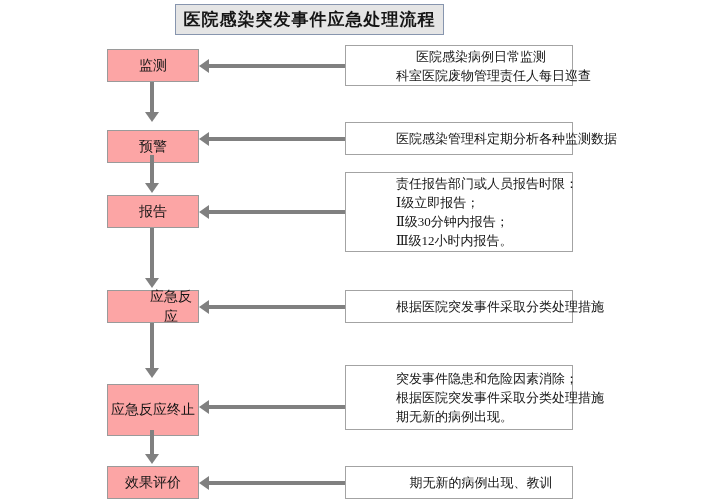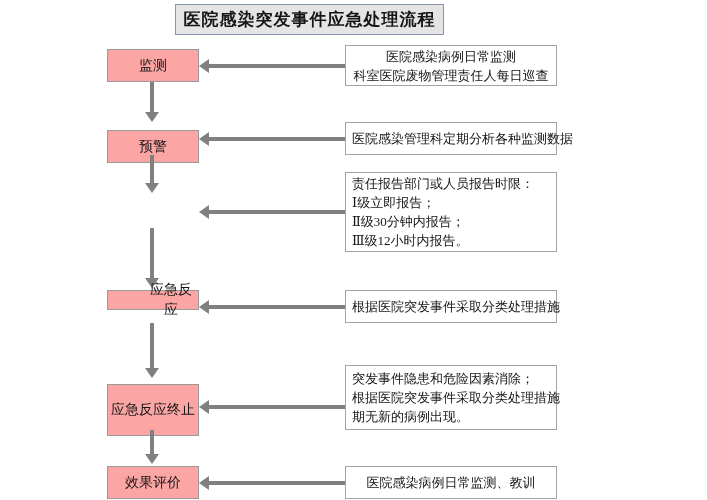--- a/index.html
+++ b/index.html
@@ -64,27 +64,28 @@
     line-height: 20px;
     color: #151515;
     padding: 0 3px;
     font-family: "Liberation Serif", "DejaVu Serif", serif;
   }
 
   
   .detail-box {
     position: absolute;
     left: 345px;
-    width: 212px;
+    width: 228px;
     background: #ffffff;
     border: 1px solid #a3a3a3;
     box-sizing: border-box;
     display: flex;
     flex-direction: column;
     justify-content: center;
+    padding-left: 44px;
   }
   .detail-box .detail-line {
     font-size: 13px;
     line-height: 19px;
     color: #151515;
     padding: 0 6px;
     white-space: nowrap;
     font-family: "Liberation Serif", "DejaVu Serif", serif;
   }
   .detail-box.centered .detail-line {
@@ -151,33 +152,36 @@
   </div>
   <div class="detail-box centered" style="top:122px;height:33px;">
     <span class="detail-line">医院感染管理科定期分析各种监测数据</span>
   </div>
   <div class="h-line" style="left:209px;top:137px;width:136px;"></div>
   <div class="h-arrowhead" style="left:199px;top:132px;"></div>
 
   <div class="v-line" style="top:155px;height:30px;"></div>
   <div class="v-arrowhead" style="top:183px;"></div>
 
+  <div class="stage-box" style="top:195px;height:33px;">
+    <span class="stage-text">报告</span>
+  </div>
   <div class="detail-box left" style="top:172px;height:80px;">
     <span class="detail-line">责任报告部门或人员报告时限：</span>
     <span class="detail-line">Ⅰ级立即报告；</span>
     <span class="detail-line">Ⅱ级30分钟内报告；</span>
     <span class="detail-line">Ⅲ级12小时内报告。</span>
   </div>
   <div class="h-line" style="left:209px;top:210px;width:136px;"></div>
   <div class="h-arrowhead" style="left:199px;top:205px;"></div>
 
   <div class="v-line" style="top:228px;height:52px;"></div>
   <div class="v-arrowhead" style="top:278px;"></div>
 
-  <div class="stage-box" style="top:290px;height:20px;padding-left:36px;">
+  <div class="stage-box" style="top:290px;height:33px;padding-left:36px;">
     <span class="stage-text">应急反应</span>
   </div>
   <div class="detail-box centered" style="top:290px;height:33px;">
     <span class="detail-line">根据医院突发事件采取分类处理措施</span>
   </div>
   <div class="h-line" style="left:209px;top:305px;width:136px;"></div>
   <div class="h-arrowhead" style="left:199px;top:300px;"></div>
 
   <div class="v-line" style="top:323px;height:47px;"></div>
   <div class="v-arrowhead" style="top:368px;"></div>
@@ -193,18 +197,18 @@
   <div class="h-line" style="left:209px;top:405px;width:136px;"></div>
   <div class="h-arrowhead" style="left:199px;top:400px;"></div>
 
   <div class="v-line" style="top:430px;height:26px;"></div>
   <div class="v-arrowhead" style="top:454px;"></div>
 
   <div class="stage-box" style="top:466px;height:33px;">
     <span class="stage-text">效果评价</span>
   </div>
   <div class="detail-box centered" style="top:466px;height:33px;">
-    <span class="detail-line">医院感染病例日常监测、教训</span>
+    <span class="detail-line">期无新的病例出现、教训</span>
   </div>
   <div class="h-line" style="left:209px;top:481px;width:136px;"></div>
   <div class="h-arrowhead" style="left:199px;top:476px;"></div>
 
 </div>
 
 </body></html>

